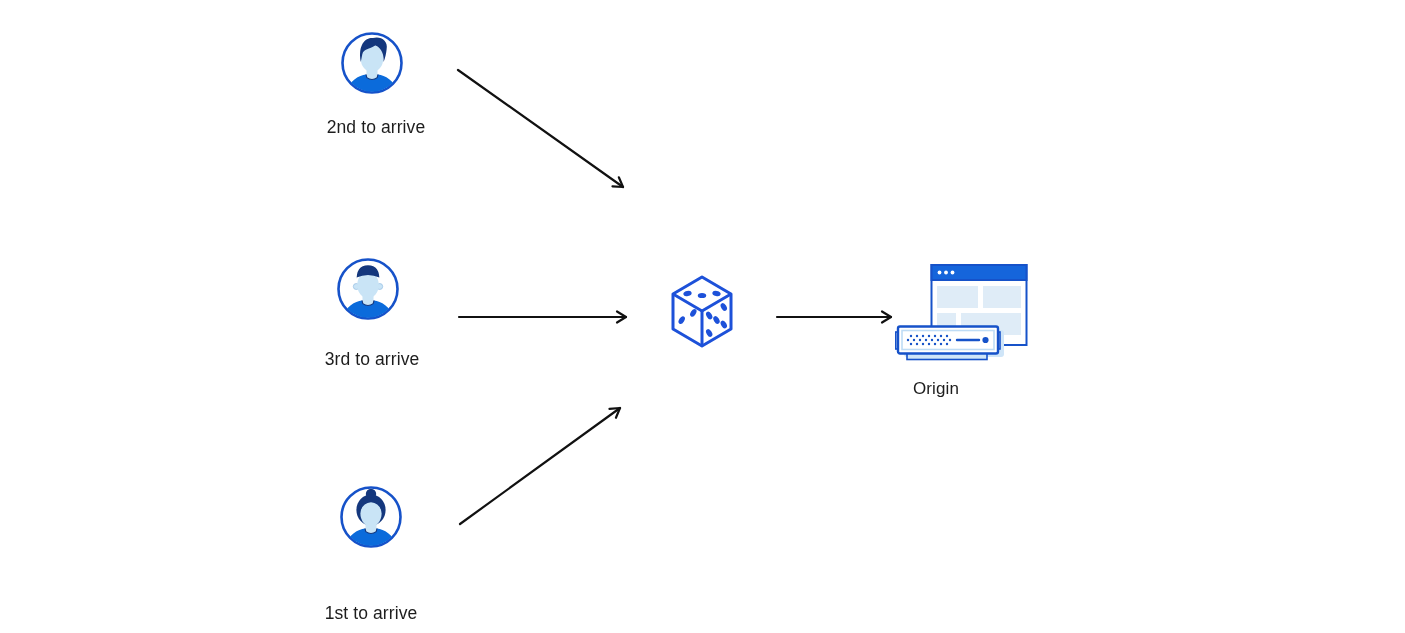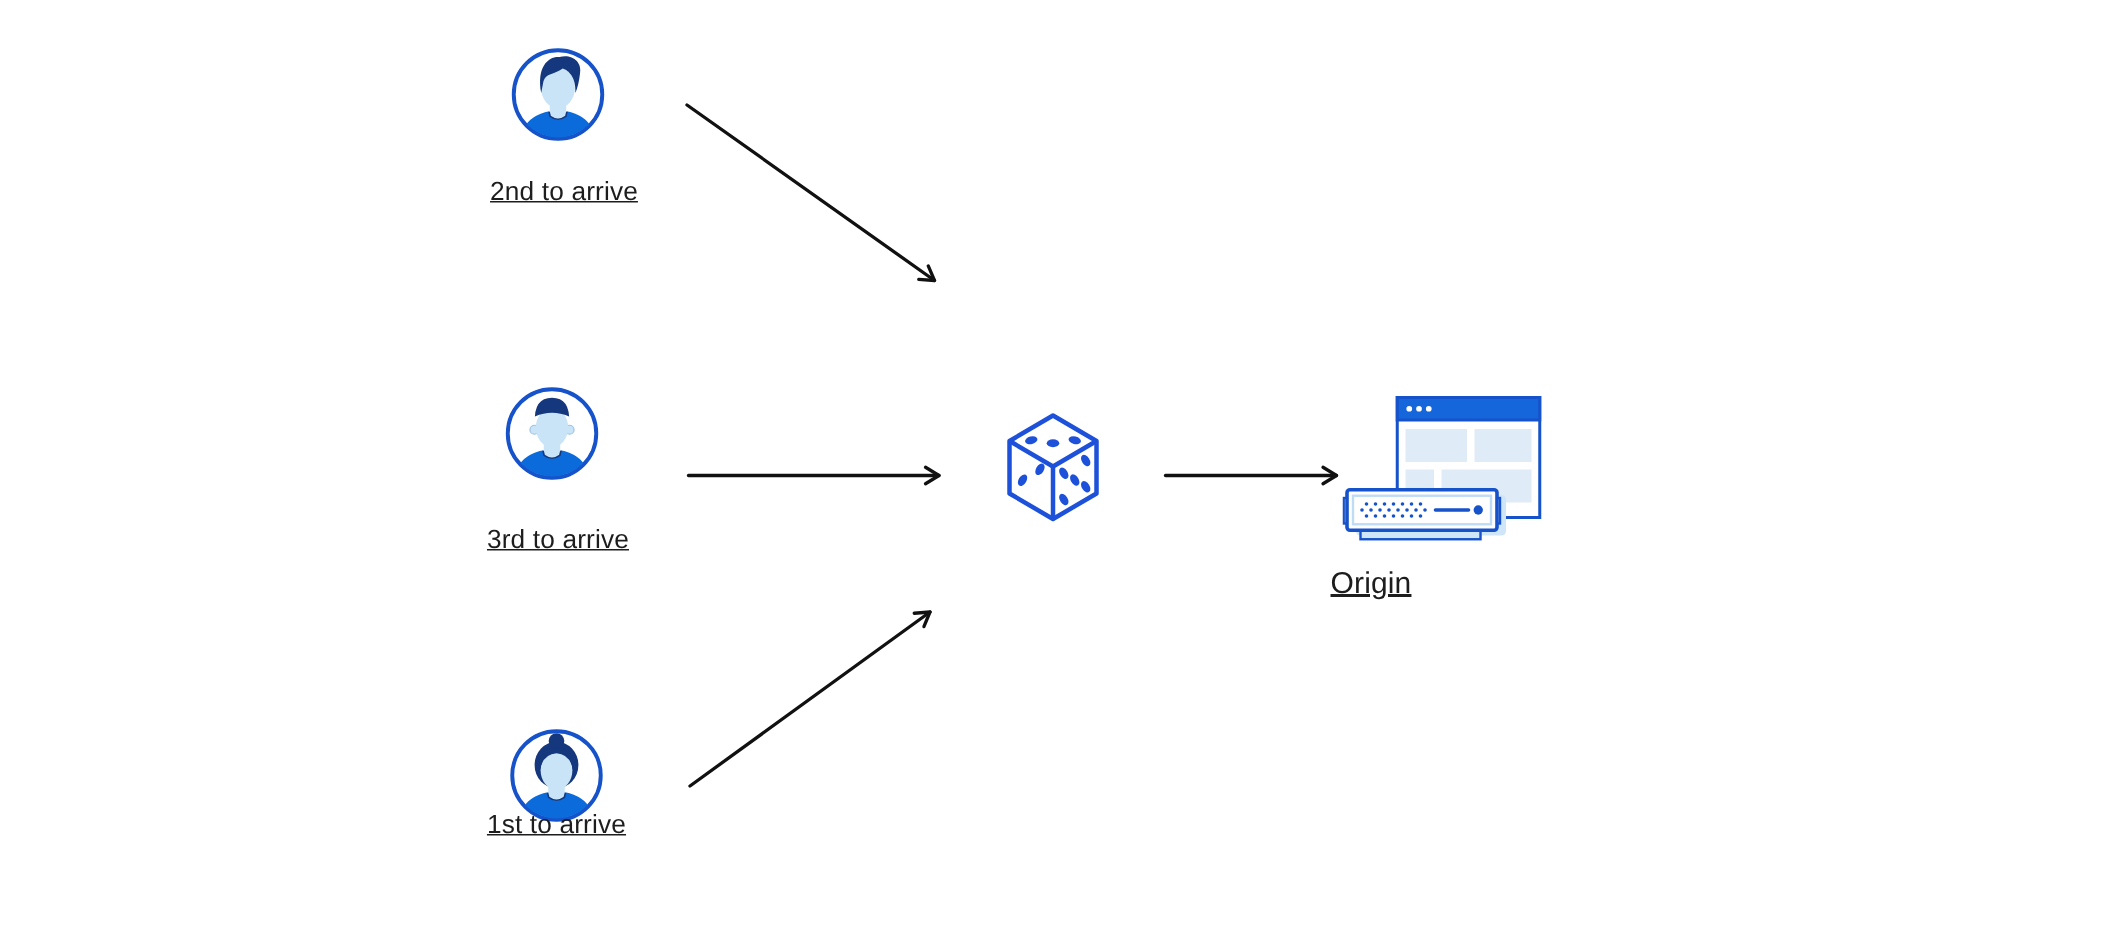--- a/index.html
+++ b/index.html
@@ -17,21 +17,20 @@
   }
   .abs { position: absolute; }
   .node-label {
     position: absolute;
     width: 160px;
     text-align: center;
     font-size: 17.5px;
     line-height: 20px;
     color: #1d1d1d;
     letter-spacing: 0.1px;
-    text-decoration: underline;
   }
   .arrow-layer {
     position: absolute;
     left: 0; top: 0;
     width: 1405px; height: 633px;
     pointer-events: none;
   }
 </style>
 </head>
 <body>
@@ -104,21 +103,21 @@
         <circle cx="32" cy="9" r="5.2" fill="#14377D"></circle>
         <ellipse cx="32" cy="25" rx="14.6" ry="15.5" fill="#14377D"></ellipse>
         <rect x="26.5" y="35" width="11" height="13" fill="#C9E4F6"></rect>
         <path d="M6,64 C8,49.5 18.5,44.6 26,43.4 L26.8,46.6 Q32,50.4 37.2,46.6 L38,43.4 C45.5,44.6 56,49.5 58,64 Z" fill="#0B6BDB"></path>
         <path d="M26,43.4 L26.8,46.6 Q32,50.4 37.2,46.6 L38,43.4" fill="none" stroke="#14377D" stroke-width="1.1"></path>
         <ellipse cx="32" cy="28.5" rx="10.6" ry="13" fill="#C9E4F6"></ellipse>
         <path d="M20.8,29 Q19.6,13.4 32,12.8 Q44.4,13.4 43.2,29 Q41.2,17.8 32,17.2 Q22.8,17.8 20.8,29 Z" fill="#14377D"></path>
       </g>
     </svg>
   </div>
-  <div class="node-label" style="left:291px; top:539px;">1st to arrive</div>
+  <div class="node-label" style="left:291px; top:603px;">1st to arrive</div>
 
   <div class="abs" style="left:666px; top:272px; width:72px; height:80px;">
     <svg width="72" height="80" viewBox="0 0 72 80">
       <g stroke="#1D51D9" stroke-width="3" stroke-linejoin="round" fill="#ffffff">
         <path d="M36,5 L65,22 L65,57 L36,74 L7,57 L7,22 Z"></path>
         <path d="M7,22 L36,39 L65,22" fill="none"></path>
         <path d="M36,39 L36,74" fill="none"></path>
       </g>
       <g fill="#1D51D9">
         <ellipse cx="21.5" cy="21.5" rx="4.2" ry="2.6" transform="rotate(-14 21.5 21.5)"></ellipse>
@@ -181,15 +180,15 @@
           <circle cx="34" cy="82" r="1.2"></circle>
             <circle cx="40" cy="82" r="1.2"></circle>
             <circle cx="46" cy="82" r="1.2"></circle>
           <circle cx="52" cy="82" r="1.2"></circle>
         </g>
         <line x1="62" y1="78" x2="84" y2="78" stroke="#1652C9" stroke-width="2.4" stroke-linecap="round"></line>
         <circle cx="90.5" cy="78" r="3.1" fill="#1652C9"></circle>
       </g>
     </svg>
   </div>
-  <div class="node-label" style="left:834px; top:379px; font-size:20px;">Origin</div>
+  <div class="node-label" style="left:856px; top:379px; font-size:17px;">Origin</div>
 
 </div>
 
 </body></html>

